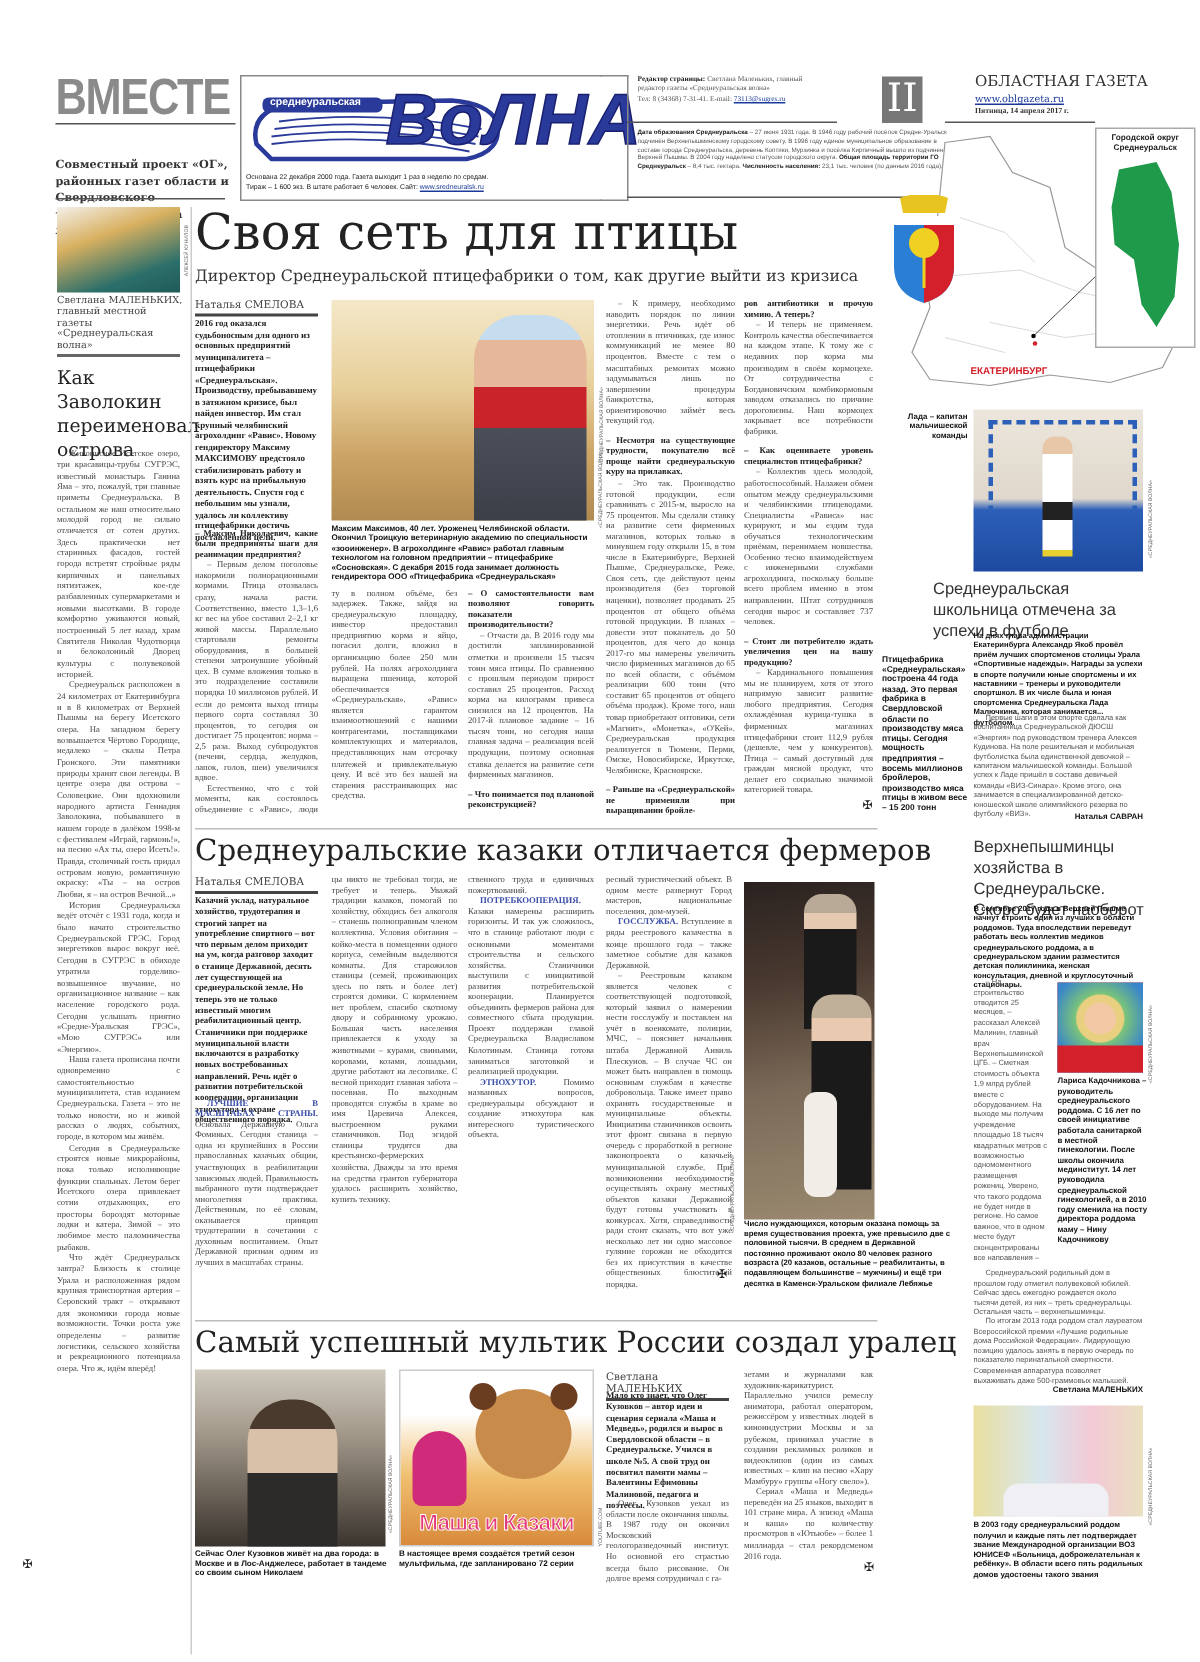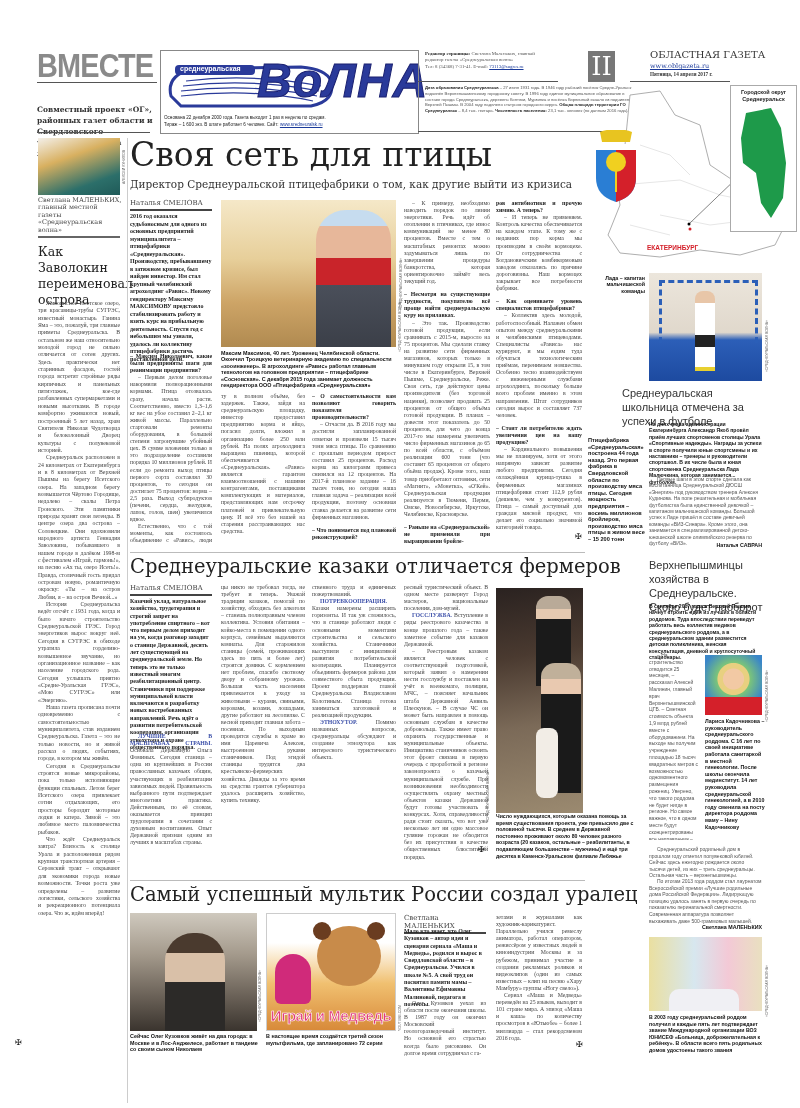--- a/index.html
+++ b/index.html
@@ -212,21 +212,21 @@
   <div style="position:absolute;left:35px;top:20px;width:60px;height:98px;background:linear-gradient(180deg,#4a3a2e 0%,#4a3a2e 20%,#d9c0a8 20%,#d9c0a8 50%,#2c2a28 50%);border-radius:28px 28px 0 0;"></div>
 </div>
 <div class="abs credit" style="left:258px;top:970px;">«СРЕДНЕУРАЛЬСКАЯ ВОЛНА»</div>
 <div class="abs caption" style="left:130px;top:1033px;width:130px;font-size:5.4px;line-height:6.6px;">Сейчас Олег Кузовков живёт на два города: в Москве и в Лос-Анджелесе, работает в тандеме со своим сыном Николаем</div>
 
 <div class="abs photo" style="left:266px;top:913px;width:130px;height:118px;background:linear-gradient(180deg,#fff 0%,#fff 25%,#f0c070 60%,#d88a3a 100%);border:1px solid #ccc;box-sizing:border-box;">
   <div style="position:absolute;left:50px;top:12px;width:64px;height:60px;background:#c88b4a;border-radius:50%;"></div>
   <div style="position:absolute;left:46px;top:8px;width:18px;height:18px;background:#6a3c20;border-radius:50%;"></div>
   <div style="position:absolute;left:100px;top:8px;width:18px;height:18px;background:#6a3c20;border-radius:50%;"></div>
   <div style="position:absolute;left:8px;top:40px;width:36px;height:50px;background:#d02a7a;border-radius:18px 18px 6px 6px;"></div>
-  <div class="sans" style="position:absolute;left:0;right:0;bottom:6px;text-align:center;font-size:15px;font-weight:bold;color:#e23a7a;-webkit-text-stroke:0.6px #fff;letter-spacing:-0.5px;">Играй и Медведь</div>
+  <div class="sans" style="position:absolute;left:0;right:0;bottom:6px;text-align:center;font-size:15px;font-weight:bold;color:#e23a7a;-webkit-text-stroke:0.6px #fff;letter-spacing:-0.5px;">Маша и Казаки</div>
 </div>
 <div class="abs credit" style="left:398px;top:1005px;">YOUTUBE.COM</div>
 <div class="abs caption" style="left:266px;top:1033px;width:130px;font-size:5.4px;line-height:6.6px;">В настоящее время создаётся третий сезон мультфильма, где запланировано 72 серии</div>
 
 <div class="abs byline" style="left:404px;top:914px;width:82px;">Светлана МАЛЕНЬКИХ</div>
 <div class="abs bold-lead" style="left:404px;top:928px;width:82px;font-size:5.9px;line-height:7.3px;">Мало кто знает, что Олег Кузовков – автор идеи и сценария сериала «Маша и Медведь», родился и вырос в Свердловской области – в Среднеуральске. Учился в школе №5. А свой труд он посвятил памяти мамы – Валентины Ефимовны Малиновой, педагога и поэтессы.</div>
 <div class="abs body-text" style="left:404px;top:1000px;width:82px;font-size:5.8px;line-height:7.1px;">
   <p>Олег Кузовков уехал из области после окончания школы. В 1987 году он окончил Московский геологоразведочный институт. Но основной его страстью всегда было рисование. Он долгое время сотрудничал с га-</p>
 </div>
 <div class="abs body-text" style="left:496px;top:914px;width:86px;font-size:5.8px;line-height:7.1px;">

